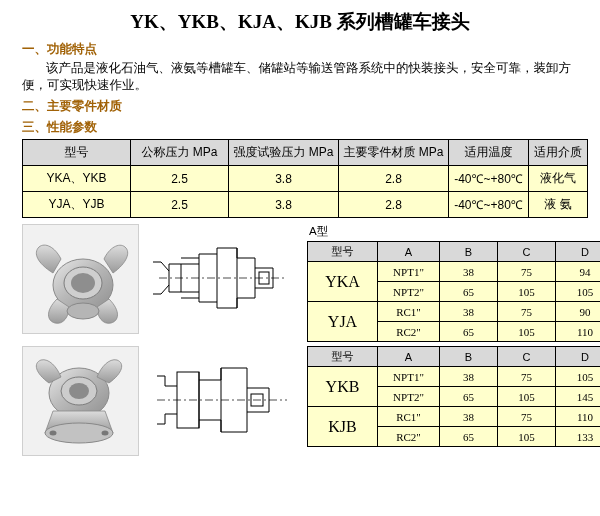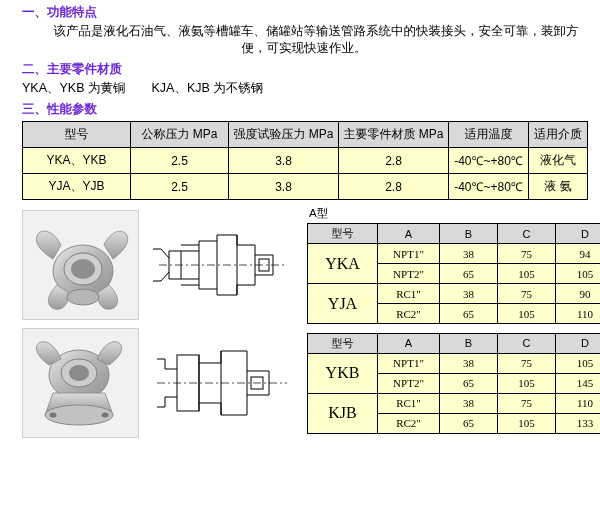--- a/index.html
+++ b/index.html
@@ -25,33 +25,32 @@
   .title {
     text-align: center;
     font-family: "Liberation Serif", serif;
     font-weight: bold;
     font-size: 19px;
     letter-spacing: 0px;
     margin: 9px 0 6px 0;
     color: #000;
   }
   .section-head {
-    color: #6d28d9;
+    color: #a16207;
     font-weight: bold;
     font-size: 12.5px;
     margin: 4px 0 2px 12px;
     font-family: "Liberation Sans", sans-serif;
   }
   .para {
     font-size: 12.5px;
     line-height: 17px;
     margin: 0 4px 0 12px;
     text-indent: 24px;
     font-family: "Liberation Sans", sans-serif;
-    text-align: center;
   }
   .materials {
     font-size: 12.5px;
     line-height: 17px;
     margin: 0 0 0 12px;
     font-family: "Liberation Sans", sans-serif;
   }
   .materials .gap {
     display: inline-block;
     width: 26px;
@@ -81,21 +80,21 @@
   table.perf td.firstcol {
     letter-spacing: 0px;
   }
   
   .dims {
     margin-top: 6px;
     position: relative;
   }
   .row {
     display: flex;
-    align-items: center;
+    align-items: flex-start;
     margin-left: 12px;
     margin-bottom: 4px;
     gap: 8px;
   }
   .photo {
     width: 115px;
     height: 108px;
     background: #f2f2f2;
     border: 1px solid #cfcfcf;
     position: relative;
@@ -146,28 +145,26 @@
     font-family: "Liberation Serif", serif;
     font-size: 16px;
   }
   .svgwrap { display:block; }
 </style>
 </head>
 <body>
 
 <div class="page">
 
+  <div class="title">YK、YKB、KJA、KJB 系列槽罐车接头</div>
 
   <div class="section-head">一、功能特点</div>
   <div class="para">该产品是液化石油气、液氨等槽罐车、储罐站等输送管路系统中的快装接头，安全可靠，装卸方便，可实现快速作业。</div>
 
   <div class="section-head">二、主要零件材质</div>
-  <div class="materials">
-    <span>YKA、YKB 为黄铜</span><span class="gap"></span><span>KJA、KJB 为不锈钢</span>
-  </div>
 
   <div class="section-head">三、性能参数</div>
 
   <table class="perf">
     <colgroup>
       <col style="width:108px">
       <col style="width:98px">
       <col style="width:110px">
       <col style="width:110px">
       <col style="width:80px">

